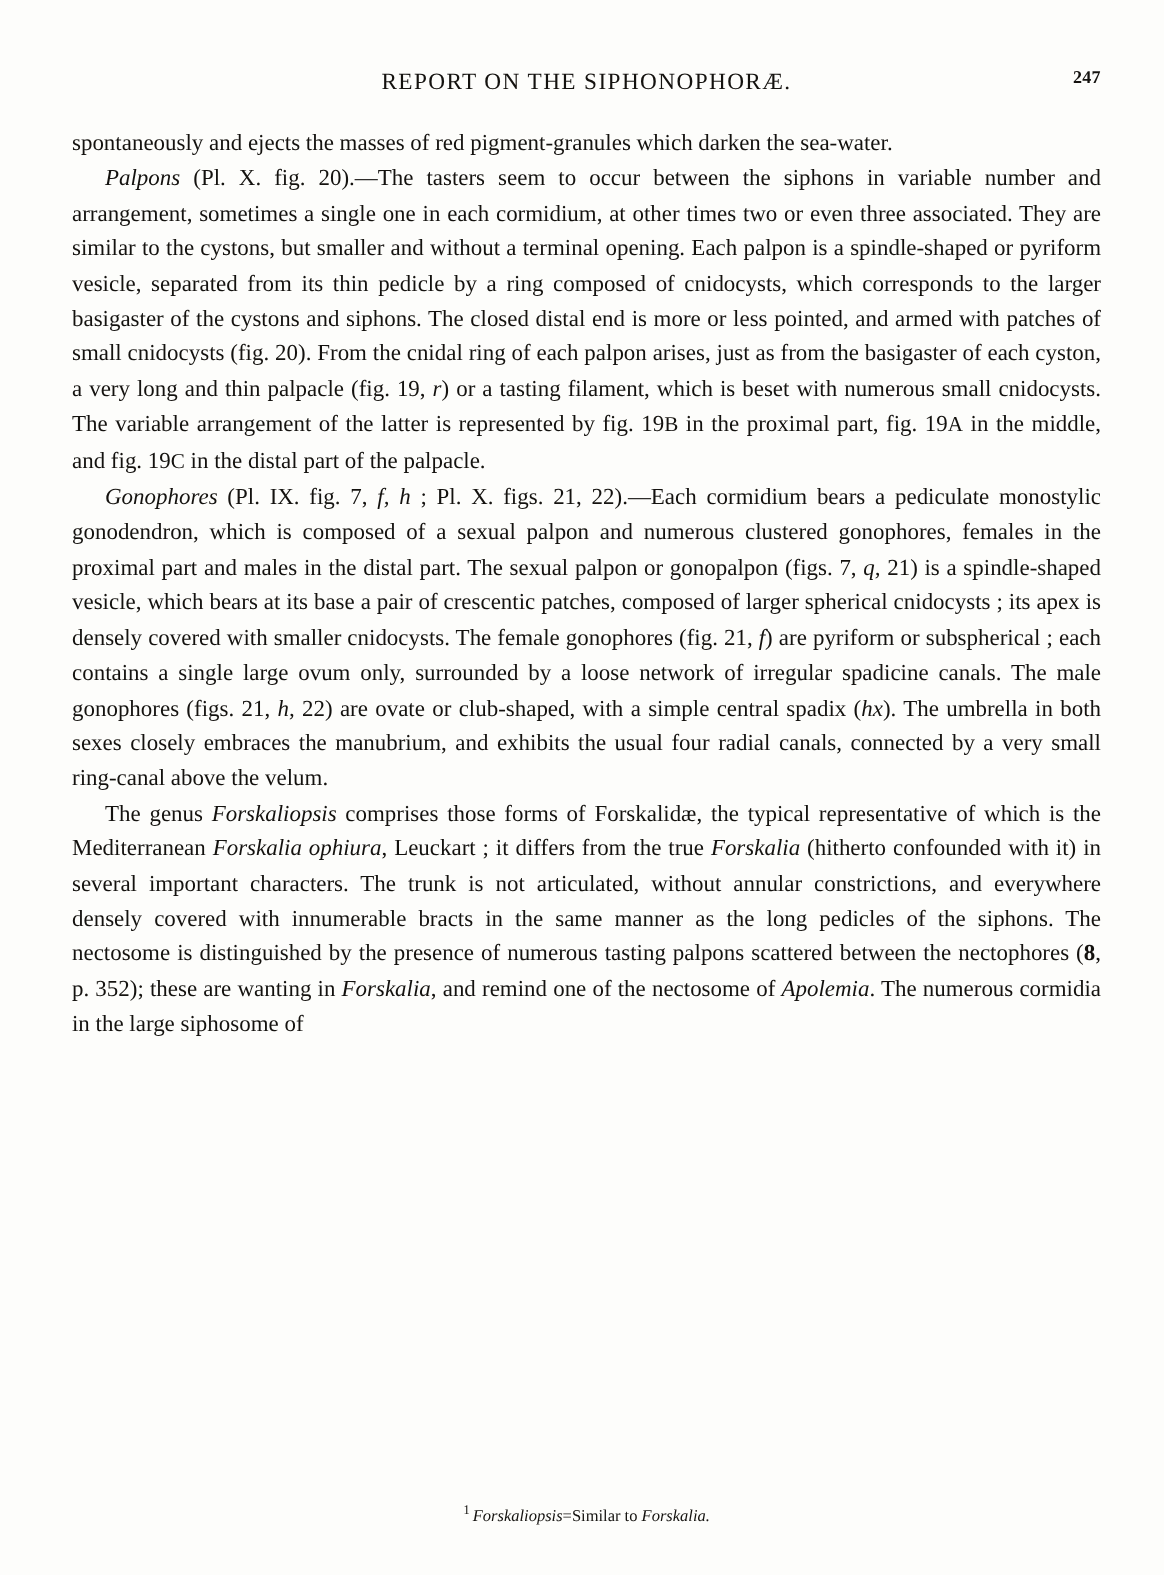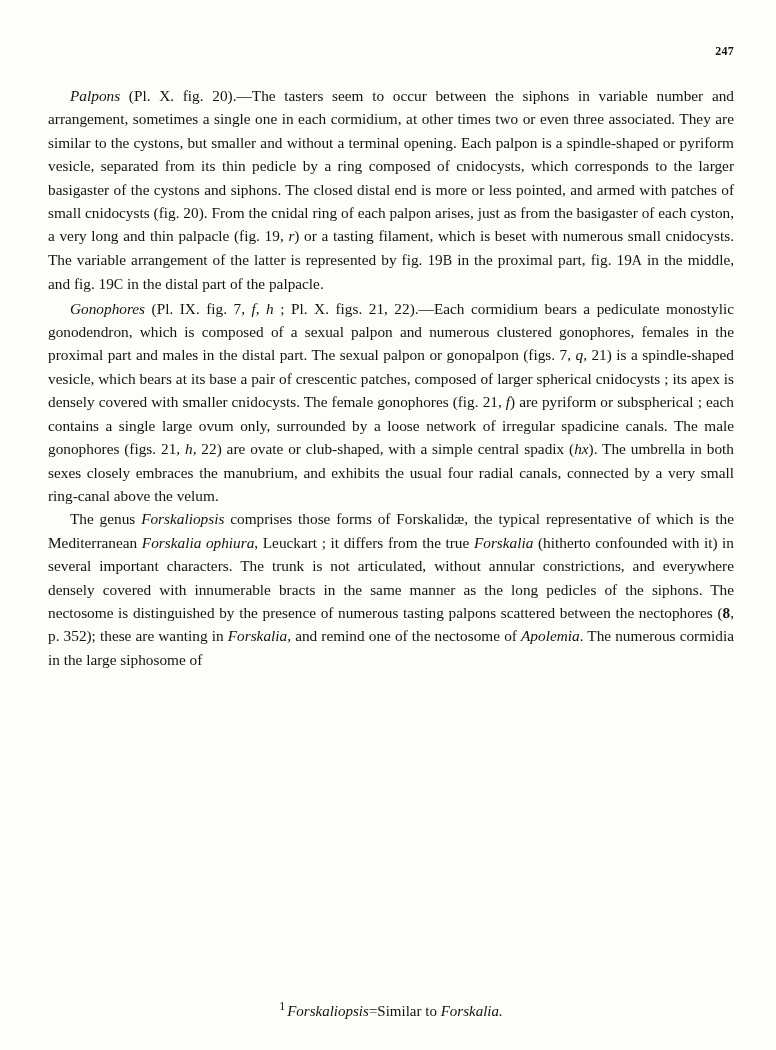--- a/index.html
+++ b/index.html
@@ -82,42 +82,44 @@
     line-height: 0;
   }
   .footnote-wrap {
     position: absolute;
     left: 48px;
     width: 686px;
     top: 1004px;
     text-align: center;
   }
   .footnote {
-    font-size: 15px;
+    font-size: 11px;
     line-height: 14px;
   }
   .footnote sup {
     font-size: 0.8em;
     vertical-align: super;
     line-height: 0;
     margin-right: 2px;
   }
   .b { font-weight: bold; }
 </style>
 </head>
 <body>
 
 <div class="page">
 
   <div class="header">
+    <div class="running-title">REPORT ON THE SIPHONOPHORÆ.</div>
     <div class="page-number">247</div>
   </div>
 
   <div class="body">
 
+    <p><span>spontaneously and ejects the masses of red pigment-granules which darken the sea-water.</span></p>
 
     <p class="indent"><span class="i">Palpons</span><span> (Pl. X. fig. 20).—The tasters seem to occur between the siphons in variable number and arrangement, sometimes a single one in each cormidium, at other times two or even three associated. They are similar to the cystons, but smaller and without a terminal opening. Each palpon is a spindle-shaped or pyriform vesicle, separated from its thin pedicle by a ring composed of cnidocysts, which corresponds to the larger basigaster of the cystons and siphons. The closed distal end is more or less pointed, and armed with patches of small cnidocysts (fig. 20). From the cnidal ring of each palpon arises, just as from the basigaster of each cyston, a very long and thin palpacle (fig. 19, </span><span class="i">r</span><span>) or a tasting filament, which is beset with numerous small cnidocysts. The variable arrangement of the latter is represented by fig. 19</span><span class="sc">B</span><span> in the proximal part, fig. 19</span><span class="sc">A</span><span> in the middle, and fig. 19</span><span class="sc">C</span><span> in the distal part of the palpacle.</span></p>
 
     <p class="indent"><span class="i">Gonophores</span><span> (Pl. IX. fig. 7, </span><span class="i">f, h</span><span> ; Pl. X. figs. 21, 22).—Each cormidium bears a pediculate monostylic gonodendron, which is composed of a sexual palpon and numerous clustered gonophores, females in the proximal part and males in the distal part. The sexual palpon or gonopalpon (figs. 7, </span><span class="i">q,</span><span> 21) is a spindle-shaped vesicle, which bears at its base a pair of crescentic patches, composed of larger spherical cnidocysts ; its apex is densely covered with smaller cnidocysts. The female gonophores (fig. 21, </span><span class="i">f</span><span>) are pyriform or subspherical ; each contains a single large ovum only, surrounded by a loose network of irregular spadicine canals. The male gonophores (figs. 21, </span><span class="i">h,</span><span> 22) are ovate or club-shaped, with a simple central spadix (</span><span class="i">hx</span><span>). The umbrella in both sexes closely embraces the manubrium, and exhibits the usual four radial canals, connected by a very small ring-canal above the velum.</span></p>
 
 
 
     <p class="indent"><span>The genus </span><span class="i">Forskaliopsis</span><span> comprises those forms of Forskalidæ, the typical representative of which is the Mediterranean </span><span class="i">Forskalia ophiura</span><span>, Leuckart ; it differs from the true </span><span class="i">Forskalia</span><span> (hitherto confounded with it) in several important characters. The trunk is not articulated, without annular constrictions, and everywhere densely covered with innumerable bracts in the same manner as the long pedicles of the siphons. The nectosome is distinguished by the presence of numerous tasting palpons scattered between the nectophores (</span><span class="b">8</span><span>, p. 352); these are wanting in </span><span class="i">Forskalia</span><span>, and remind one of the nectosome of </span><span class="i">Apolemia</span><span>. The numerous cormidia in the large siphosome of</span></p>
 
   </div>

